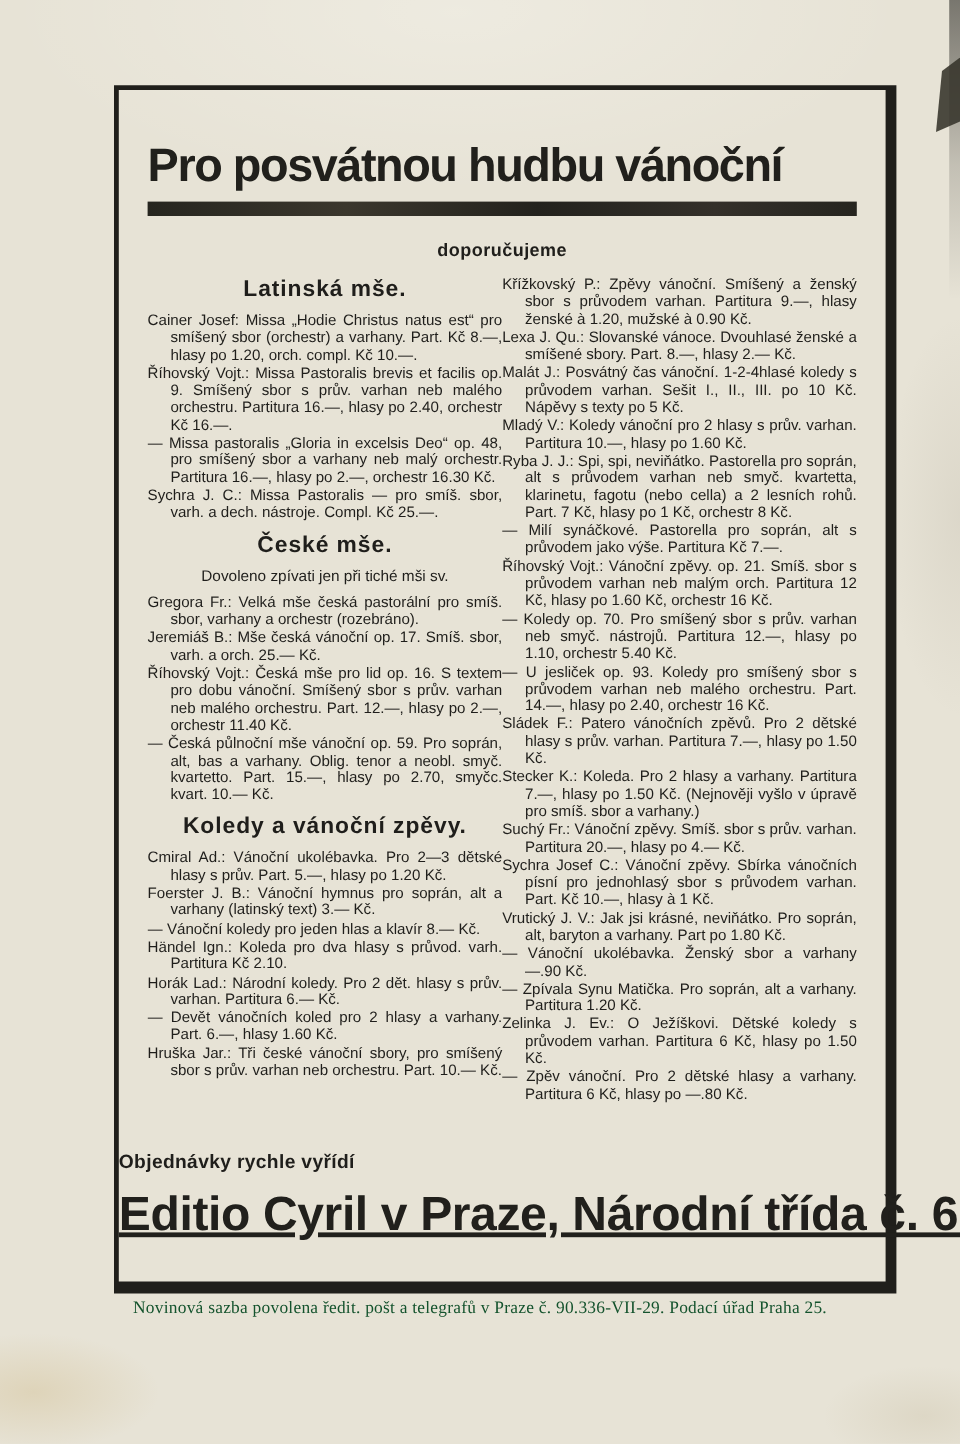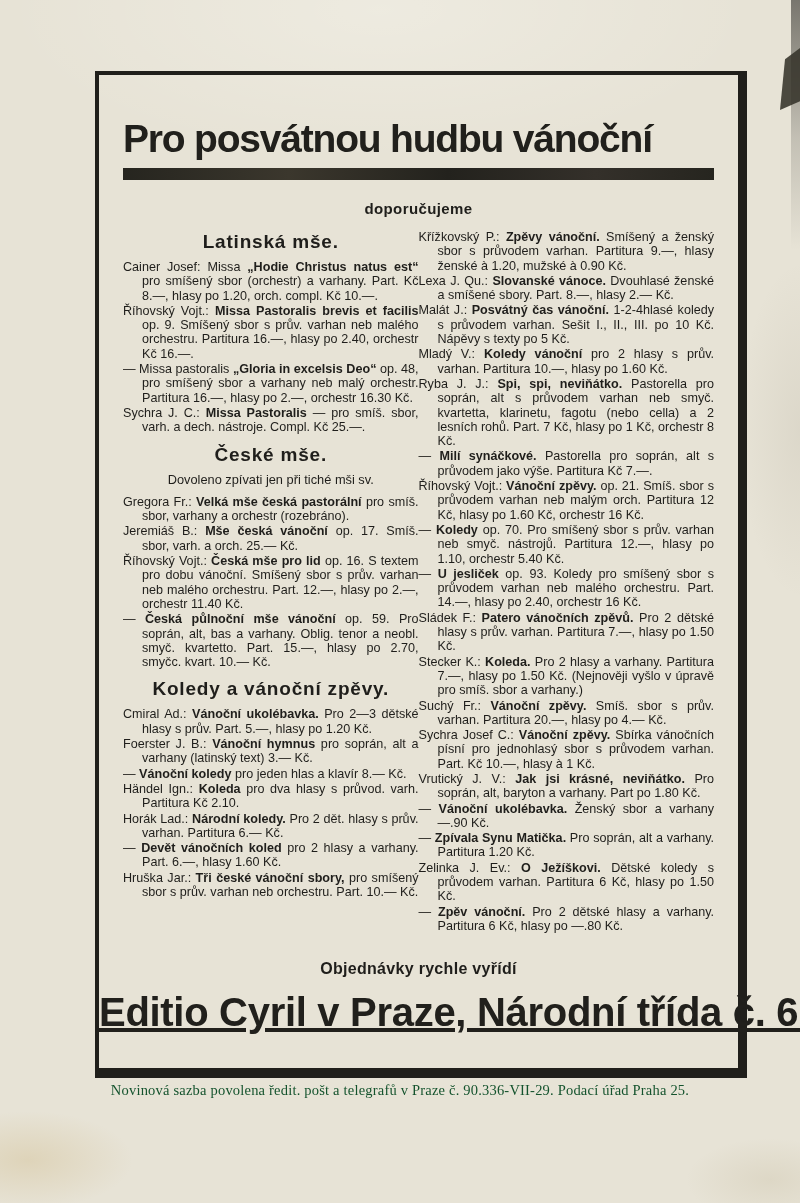--- a/index.html
+++ b/index.html
@@ -43,24 +43,24 @@
   }
   .cols { display:flex; height:739px; overflow:hidden; }
   .col { flex:1 1 0; font-size:12.6px; line-height:14.3px; text-align:justify; }
   .sec-heading {
     font-weight:bold; font-size:19px; text-align:center;
     letter-spacing:.8px; margin:9px 0 7px; line-height:22px; text-indent:0;
   }
   .col .sec-heading:first-child { margin-top:1px; }
   .sec-note { text-align:center; margin:3px 0 8px; font-size:12.8px; text-indent:0; }
   .entry { margin:0 0 1px 0; padding-left:19px; text-indent:-19px; }
-  .entry .b { font-weight:bold; }
+  .entry .b { font-weight:normal; }
   .order {
     position:absolute; left:0; right:0; bottom:90px;
-    text-align:center; font-weight:bold; font-size:16px; letter-spacing:.3px;
+    text-align:left; font-weight:bold; font-size:16px; letter-spacing:.3px;
   }
   .publisher {
     position:absolute; left:0; right:0; bottom:33px;
     text-align:center; font-weight:bold; font-size:40px;
     letter-spacing:-.3px; white-space:nowrap; color:#21201c;text-decoration:underline;
   }
   .imprint {
     position:absolute; left:0; right:0; top:1082px;
     text-align:center;
     font-family:"Liberation Serif", serif;

